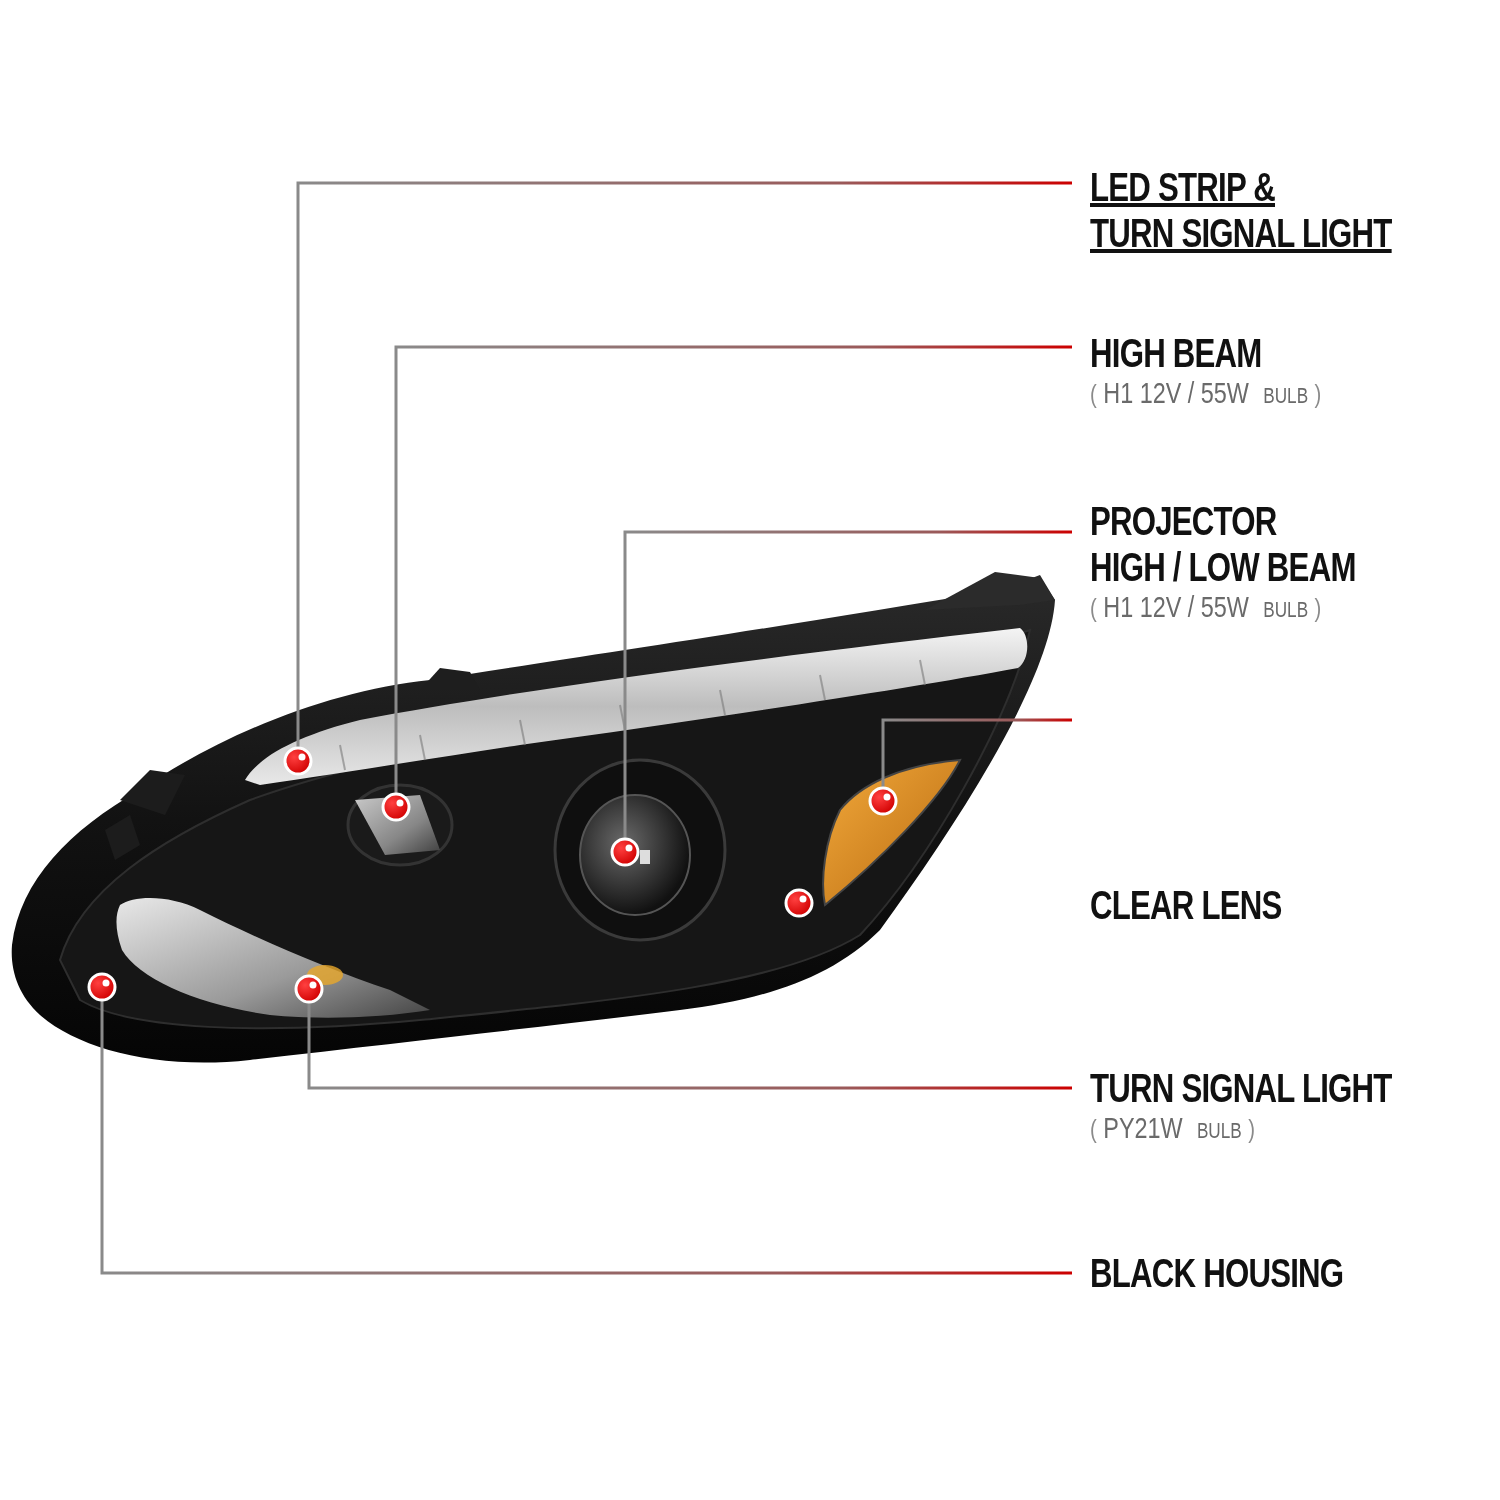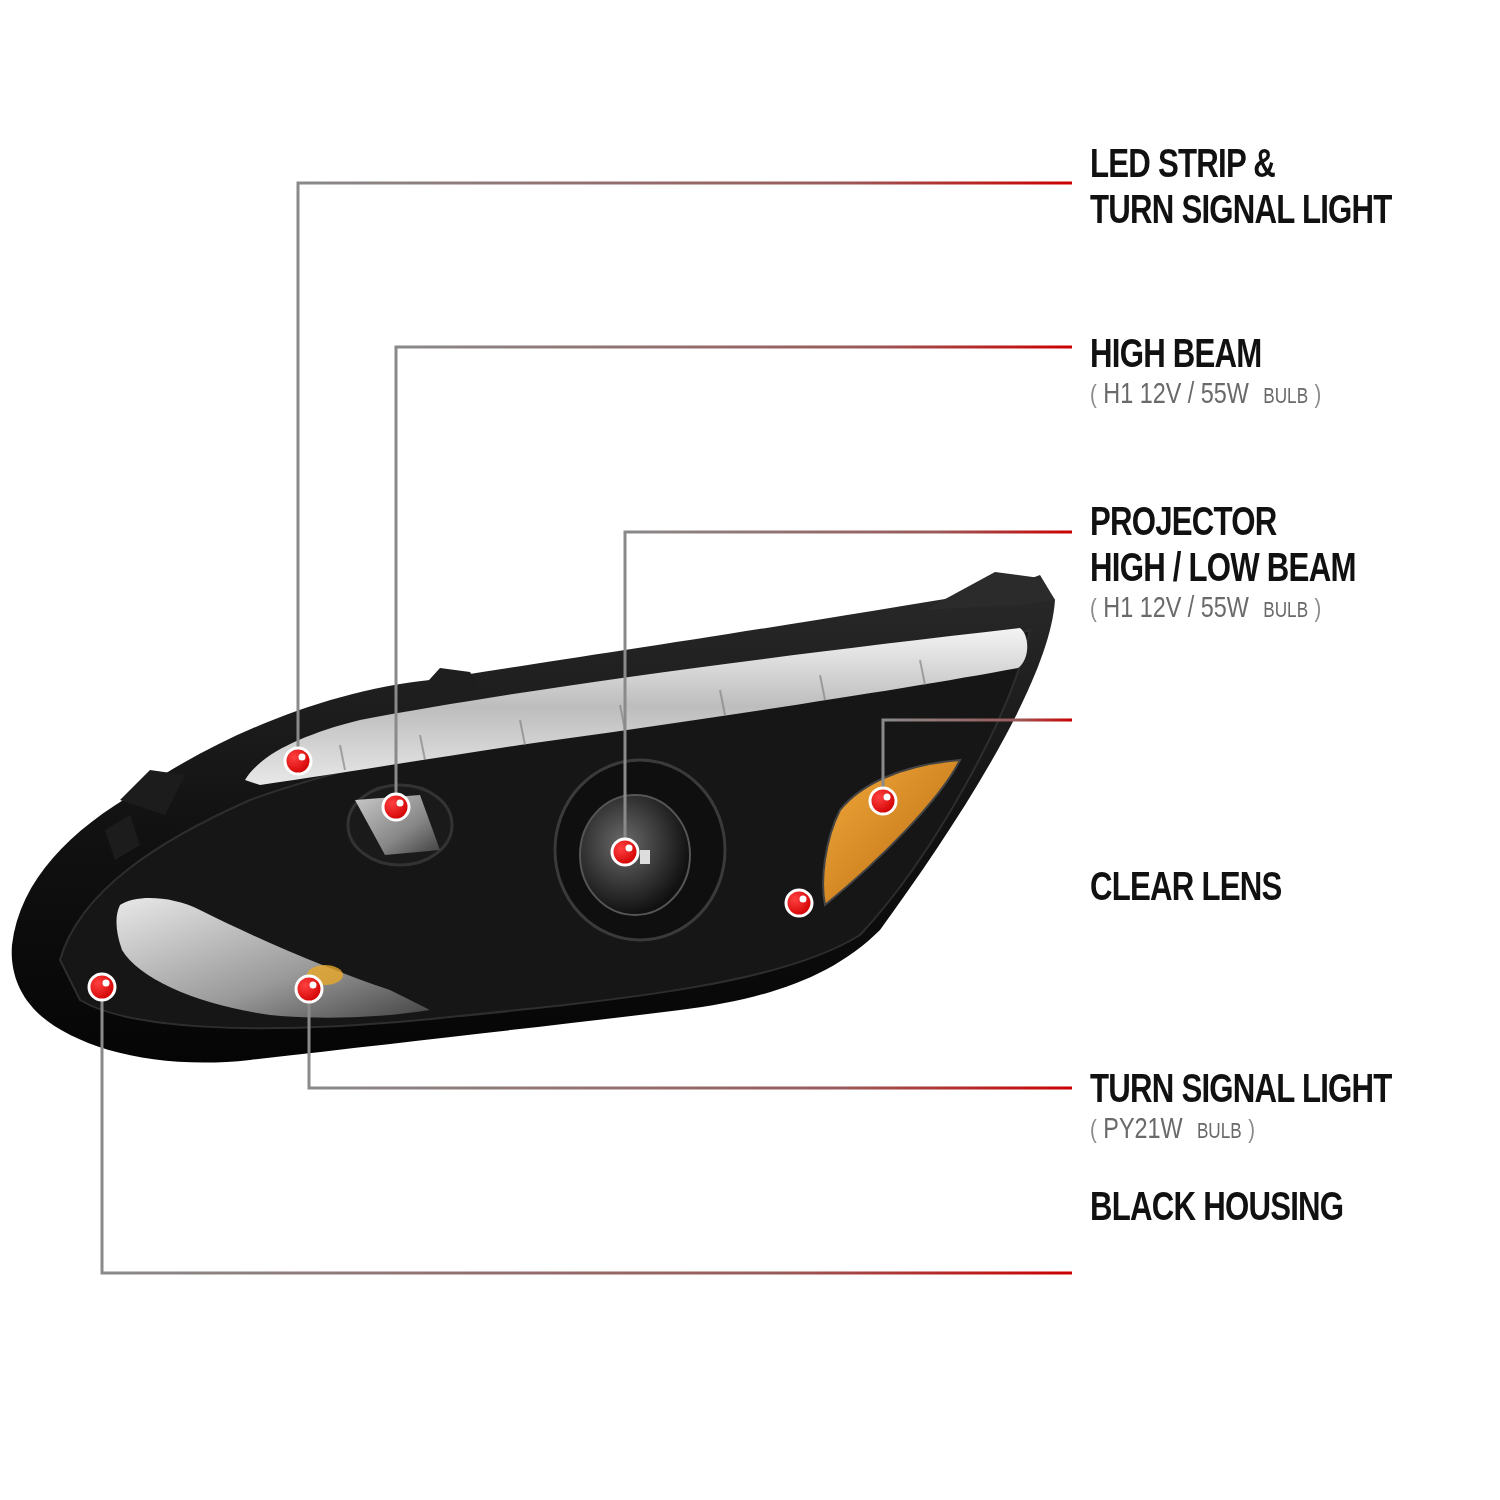--- a/index.html
+++ b/index.html
@@ -128,21 +128,21 @@
           <circle cx="309" cy="989" r="13" fill="url(#dotGrad)" stroke="#fff" stroke-width="3"></circle>
           <circle cx="313" cy="985" r="3.5" fill="#fff"></circle>
         </g>
       <g>
           <circle cx="102" cy="987" r="13" fill="url(#dotGrad)" stroke="#fff" stroke-width="3"></circle>
           <circle cx="106" cy="983" r="3.5" fill="#fff"></circle>
         </g>
     </g>
   </svg>
 
-  <div class="label" style="top:140px;">
+  <div class="label" style="top:164px;text-decoration:underline;">
     <span class="title">LED STRIP &amp;</span>
     <span class="title">TURN SIGNAL LIGHT</span>
   </div>
 
   <div class="label" style="top:330px;">
     <span class="title">HIGH BEAM</span>
     <span class="spec">
       <span class="paren">(</span>
       <span>H1  12V / 55W</span>
       <span class="small">BULB</span>
@@ -155,31 +155,31 @@
     <span class="title">HIGH / LOW BEAM</span>
     <span class="spec">
       <span class="paren">(</span>
       <span>H1  12V / 55W</span>
       <span class="small">BULB</span>
       <span class="paren">)</span>
     </span>
   </div>
 
 
-  <div class="label" style="top:863px;">
+  <div class="label" style="top:882px;">
     <span class="title">CLEAR LENS</span>
   </div>
 
   <div class="label" style="top:1065px;">
     <span class="title">TURN SIGNAL LIGHT</span>
     <span class="spec">
       <span class="paren">(</span>
       <span>PY21W</span>
       <span class="small">BULB</span>
       <span class="paren">)</span>
     </span>
   </div>
 
-  <div class="label" style="top:1183px;">
+  <div class="label" style="top:1250px;">
     <span class="title">BLACK HOUSING</span>
   </div>
 
 </div>
 
 </body></html>

